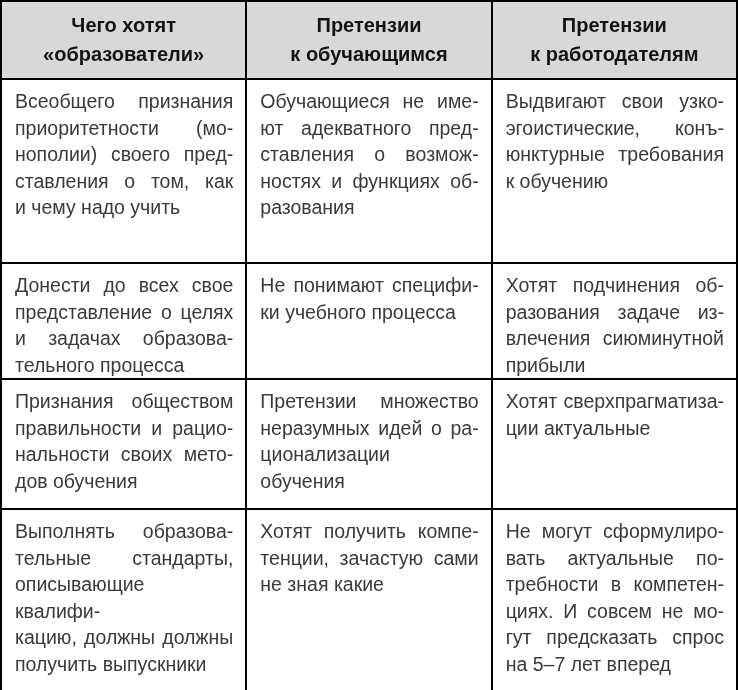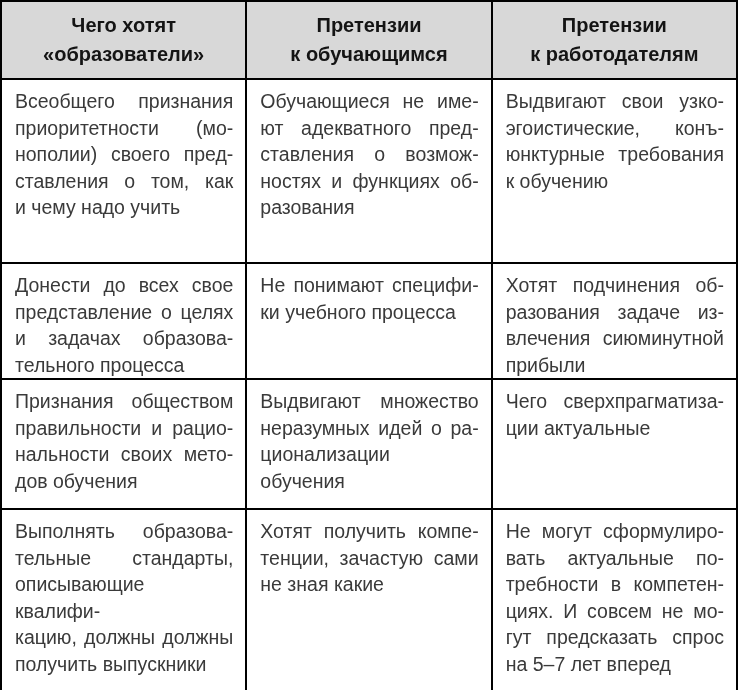--- a/index.html
+++ b/index.html
@@ -117,26 +117,26 @@
         </td>
       </tr>
       <tr>
         <td>
           <div class="line">Признания обществом</div>
           <div class="line">правильности и рацио-</div>
           <div class="line">нальности своих мето-</div>
           <div class="line last">дов обучения</div>
         </td>
         <td>
-          <div class="line">Выдвигают множество</div>
+          <div class="line">Претензии множество</div>
           <div class="line">неразумных идей о ра-</div>
           <div class="line last">ционализации обучения</div>
         </td>
         <td>
-          <div class="line">Чего сверхпрагматиза-</div>
+          <div class="line">Хотят сверхпрагматиза-</div>
           <div class="line last">ции актуальные</div>
         </td>
       </tr>
       <tr>
         <td>
           <div class="line">Выполнять образова-</div>
           <div class="line">тельные стандарты,</div>
           <div class="line">описывающие квалифи-</div>
           <div class="line">кацию, должны должны</div>
           <div class="line last">получить выпускники</div>

